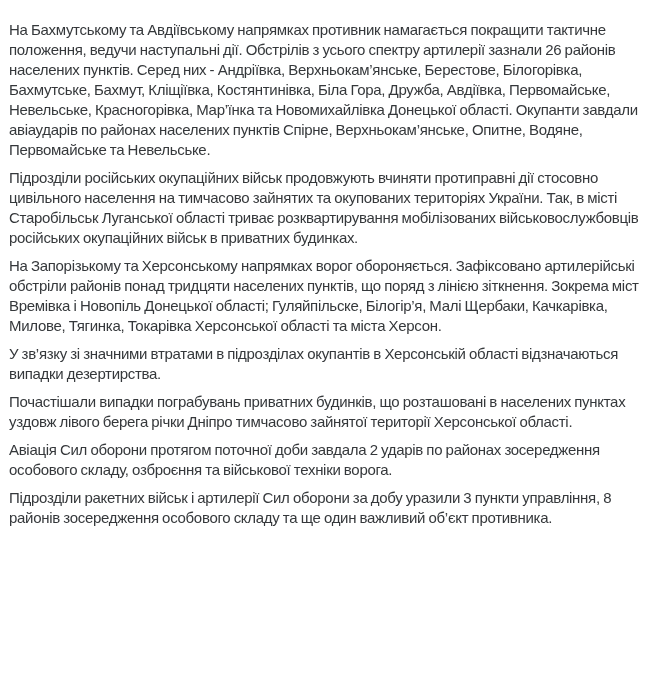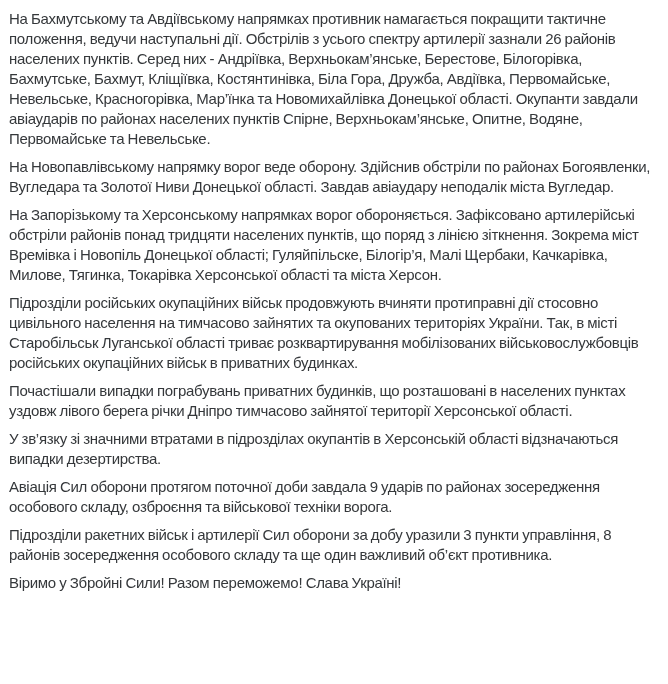--- a/index.html
+++ b/index.html
@@ -8,40 +8,38 @@
   }
   body {
     width: 668px;
     height: 684px;
     background: #ffffff;
     overflow: hidden;
   }
   .post-text {
     box-sizing: border-box;
     width: 668px;
-    padding: 9px 6px 0 9px;
+    padding: 20px 6px 0 9px;
     font-family: "Liberation Sans", "DejaVu Sans", sans-serif;
     font-size: 15px;
     line-height: 20px;
     letter-spacing: -0.3px;
     word-spacing: -0.5px;
     color: #35383b;
     text-align: left;
   }
   .post-text p {
     margin: 0 0 8px 0;
     padding: 0;
   }
 </style>
 </head>
 <body>
 
 <main class="post-text">
   <p>На Бахмутському та Авдіївському напрямках противник намагається покращити тактичне положення, ведучи наступальні дії. Обстрілів з усього спектру артилерії зазнали 26 районів населених пунктів. Серед них - Андріївка, Верхньокам’янське, Берестове, Білогорівка, Бахмутське, Бахмут, Кліщіївка, Костянтинівка, Біла Гора, Дружба, Авдіївка, Первомайське, Невельське, Красногорівка, Мар’їнка та Новомихайлівка Донецької області. Окупанти завдали авіаударів по районах населених пунктів Спірне, Верхньокам’янське, Опитне, Водяне, Первомайське та Невельське.</p>
-  <p>На Новопавлівському напрямку ворог веде оборону. Здійснив обстріли по районах Богоявленки, Вугледара та Золотої Ниви Донецької області. Завдав авіаудару неподалік міста Вугледар.</p>
+  <p>Підрозділи російських окупаційних військ продовжують вчиняти протиправні дії стосовно цивільного населення на тимчасово зайнятих та окупованих територіях України. Так, в місті Старобільськ Луганської області триває розквартирування мобілізованих військовослужбовців російських окупаційних військ в приватних будинках.</p>
   <p>На Запорізькому та Херсонському напрямках ворог обороняється. Зафіксовано артилерійські обстріли районів понад тридцяти населених пунктів, що поряд з лінією зіткнення. Зокрема міст Времівка і Новопіль Донецької області; Гуляйпільске, Білогір’я, Малі Щербаки, Качкарівка, Милове, Тягинка, Токарівка Херсонської області та міста Херсон.</p>
-  <p>Підрозділи російських окупаційних військ продовжують вчиняти протиправні дії стосовно цивільного населення на тимчасово зайнятих та окупованих територіях України. Так, в місті Старобільськ Луганської області триває розквартирування мобілізованих військовослужбовців російських окупаційних військ в приватних будинках.</p>
+  <p>У зв’язку зі значними втратами в підрозділах окупантів в Херсонській області відзначаються випадки дезертирства.</p>
   <p>Почастішали випадки пограбувань приватних будинків, що розташовані в населених пунктах уздовж лівого берега річки Дніпро тимчасово зайнятої території Херсонської області.</p>
-  <p>У зв’язку зі значними втратами в підрозділах окупантів в Херсонській області відзначаються випадки дезертирства.</p>
-  <p>Авіація Сил оборони протягом поточної доби завдала 9 ударів по районах зосередження особового складу, озброєння та військової техніки ворога.</p>
+  <p>Авіація Сил оборони протягом поточної доби завдала 2 ударів по районах зосередження особового складу, озброєння та військової техніки ворога.</p>
   <p>Підрозділи ракетних військ і артилерії Сил оборони за добу уразили 3 пункти управління, 8 районів зосередження особового складу та ще один важливий об’єкт противника.</p>
-  <p>Віримо у Збройні Сили! Разом переможемо! Слава Україні!</p>
 </main>
 
 </body></html>

